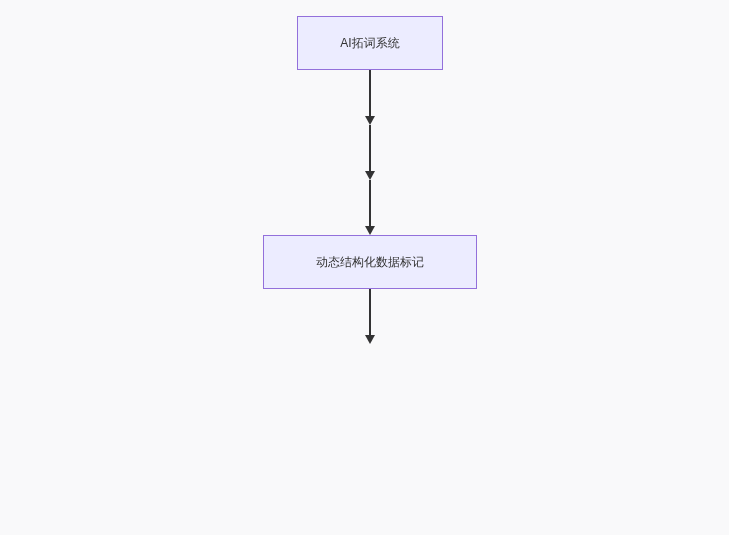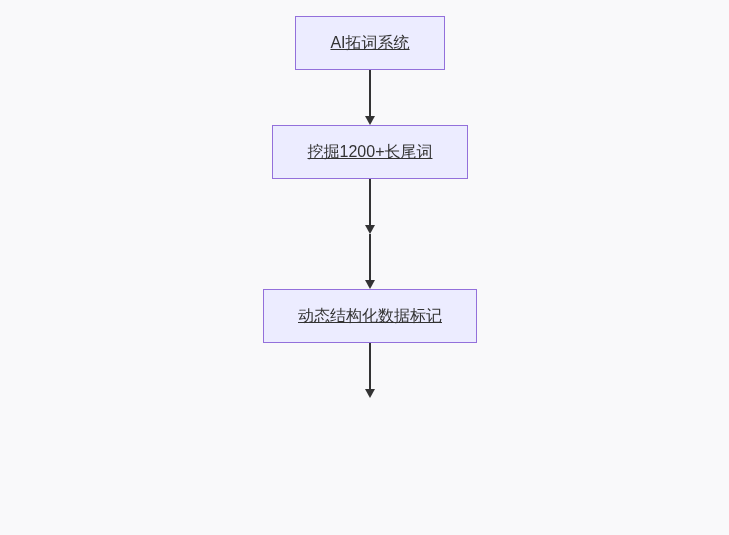--- a/index.html
+++ b/index.html
@@ -30,24 +30,23 @@
       height: 54px;
       padding: 0 34px;
       background: #ECECFF;
       border: 1.5px solid #9370DB;
       display: flex;
       align-items: center;
       justify-content: center;
       white-space: nowrap;
     }
     .node-label {
-      font-size: 16px;
+      font-size: 12px;
       color: #333333;
       line-height: 1;
-      text-decoration: underline;
     }
     .node-1 { min-width: 146px; }
     .node-2 { min-width: 196px; }
     .node-3 { min-width: 221px; }
     .node-4 { min-width: 214px; }
     .node-5 { min-width: 236px; }
     .edge {
       position: relative;
       width: 14px;
       height: 55px;
@@ -81,23 +80,20 @@
 
     <div class="node node-1">
       <span class="node-label">AI拓词系统</span>
     </div>
 
     <div class="edge">
       <div class="edge-line"></div>
       <div class="edge-arrowhead"></div>
     </div>
 
-    <div class="node node-2">
-      <span class="node-label">挖掘1200+长尾词</span>
-    </div>
 
     <div class="edge">
       <div class="edge-line"></div>
       <div class="edge-arrowhead"></div>
     </div>
 
 
     <div class="edge">
       <div class="edge-line"></div>
       <div class="edge-arrowhead"></div>

